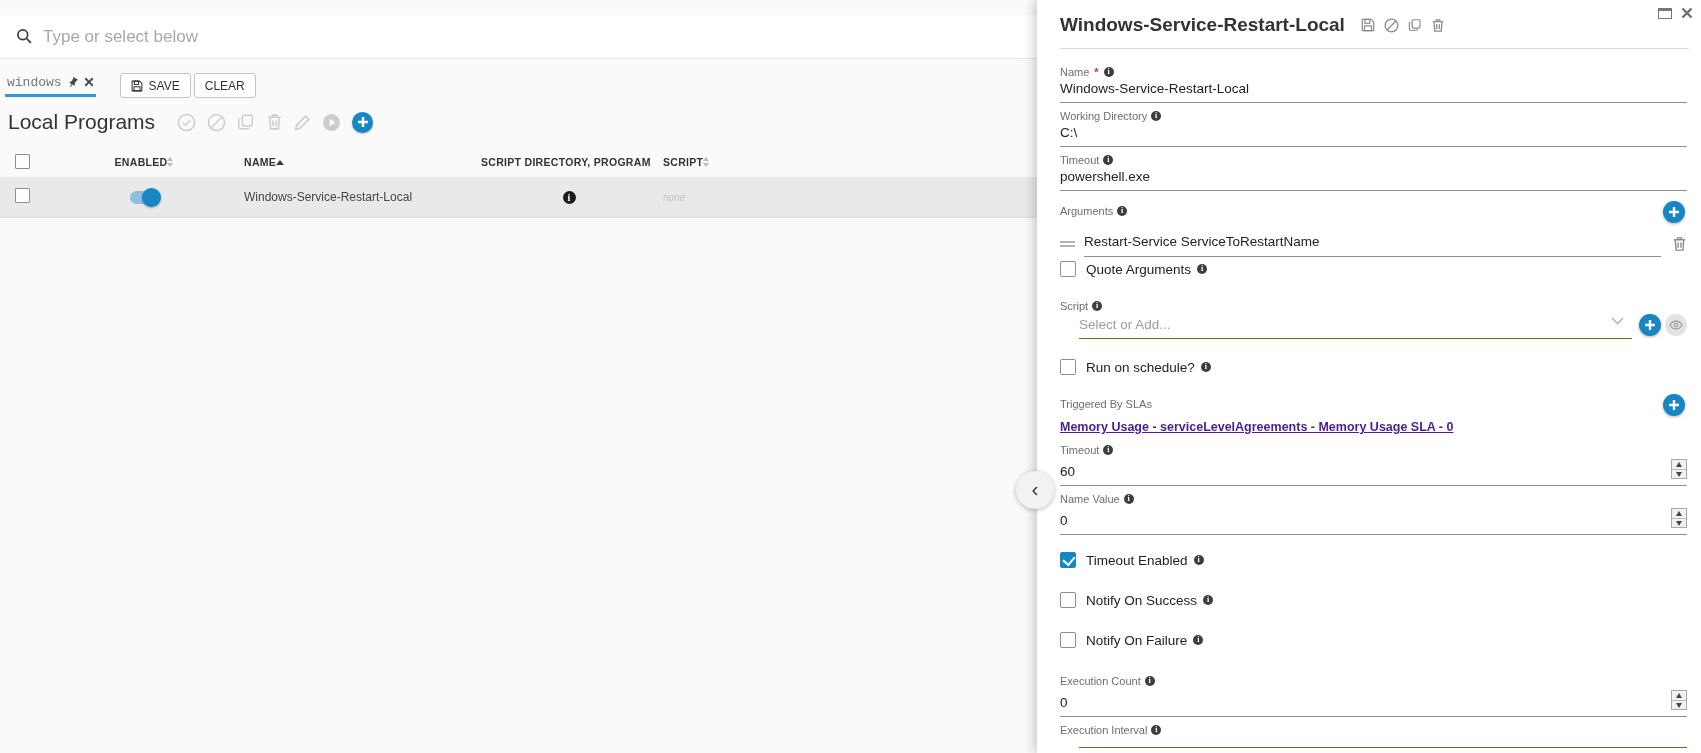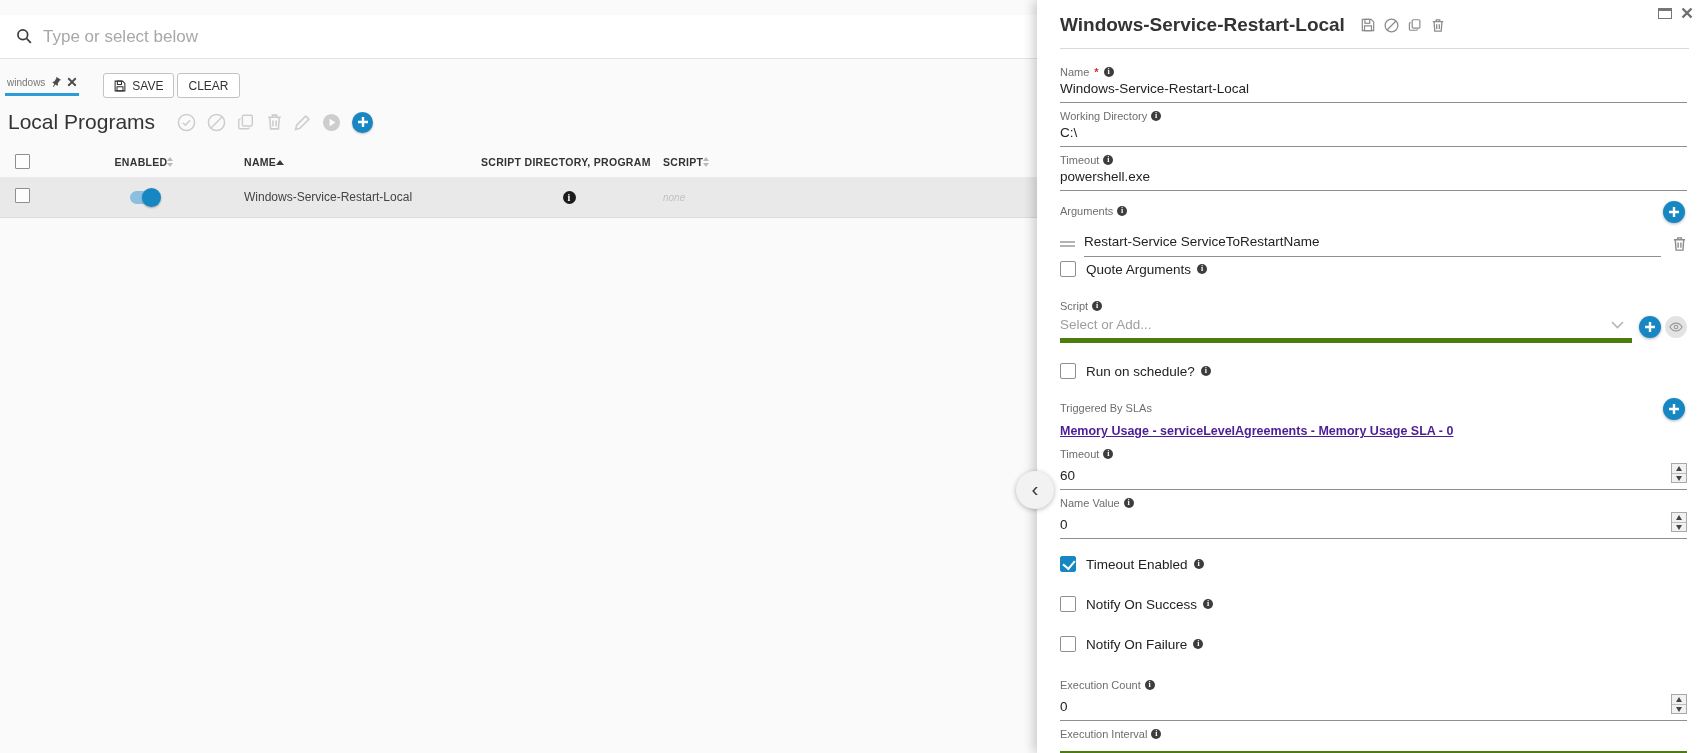--- a/index.html
+++ b/index.html
@@ -9,21 +9,21 @@
 
   
   .left { position:absolute; left:0; top:15px; width:1037px; height:753px; background:#fafafa; }
   .searchbar { height:44px; background:#fff; border-bottom:1px solid #e4e4e4; display:flex; align-items:center; padding-left:16px; }
   .searchbar svg { flex:0 0 auto; }
   .search-input { border:none; outline:none; flex:1; margin-left:10px; font-size:17px; color:#444; background:transparent; font-family:"Liberation Sans", sans-serif; }
   .search-input::placeholder { color:#a8a8a8; }
 
   .filter-row { display:flex; align-items:center; margin:14px 0 0 5px; }
   .chip { display:flex; align-items:center; gap:5px; border-bottom:3px solid #2d9bd6; padding:0 2px 4px 2px; cursor:pointer; }
-  .chip-label { font-size:10px; color:#777; }
+  .chip-label { font-size:13px; color:#777;font-family:Liberation Mono, monospace; }
   .btn { display:inline-flex; align-items:center; gap:6px; background:#fff; border:1px solid #c3c3c3; border-radius:3px; height:25px; padding:0 10px; font-size:12px; color:#333; cursor:pointer; }
   .btn + .btn { margin-left:3px; }
   .filter-row .btn:first-of-type { margin-left:24px; }
 
   .title-row { display:flex; align-items:center; margin:12px 0 0 8px; }
   .page-title { font-size:21px; color:#333; font-weight:400; }
   .tool-icons { display:flex; align-items:center; gap:11px; margin-left:22px; }
   .tool-icons .ticon { display:inline-flex; cursor:pointer; }
   .add-btn { width:21px; height:21px; border-radius:50%; background:#1787c4; display:inline-flex; align-items:center; justify-content:center; cursor:pointer; box-shadow:0 1px 2px rgba(0,0,0,.25); }
 
@@ -81,21 +81,21 @@
   .arg-trash { margin-left:11px; cursor:pointer; display:inline-flex; }
   .drag-handle { cursor:grab; display:inline-flex; }
 
   .cbrow { display:flex; align-items:center; gap:10px; margin-top:20px; font-size:13.5px; color:#222; }
   .cb { width:16px; height:16px; border:1px solid #8f8f8f; border-radius:2px; background:#fff; position:relative; cursor:pointer; flex:0 0 auto; }
   .cb.checked { background:#1787c4; border-color:#1787c4; }
   .cb.checked::after { content:""; position:absolute; left:3.5px; top:1px; width:6px; height:9px; border:solid #fff; border-width:0 2px 2px 0; transform:rotate(40deg); }
   .cblabel { display:flex; align-items:center; gap:6px; }
 
   .select-row { display:flex; align-items:center; margin-top:2px; }
-  .selwrap { flex:1; display:flex; align-items:center; border-bottom:5px solid #4d7c0f; padding:2px 0 6px 0; }
+  .selwrap { flex:1; display:flex; align-items:flex-start; border-bottom:1px solid #4d7c0f; padding:2px 0 6px 0;margin-left:19px; }
   .chev { display:inline-flex; margin-right:8px; }
   .script-btns { display:flex; align-items:center; gap:4px; margin-left:7px; position:relative; top:-2px; }
 
   .sla-section { position:relative; margin-top:22px; }
   .sla-link { display:inline-block; margin-top:9px; font-size:12.5px; font-weight:700; color:#4c1d95; text-decoration:underline; cursor:pointer; }
 
   .spinner { display:inline-flex; flex-direction:column; width:16px; border:1px solid #a9a9a9; background:#f1f1f1; margin-left:8px; cursor:pointer; flex:0 0 auto; }
   .spinner span { height:9px; display:flex; align-items:center; justify-content:center; }
   .spinner span + span { border-top:1px solid #bdbdbd; }
   .spinner .tri-up { width:0; height:0; border-left:3.5px solid transparent; border-right:3.5px solid transparent; border-bottom:5px solid #444; }

